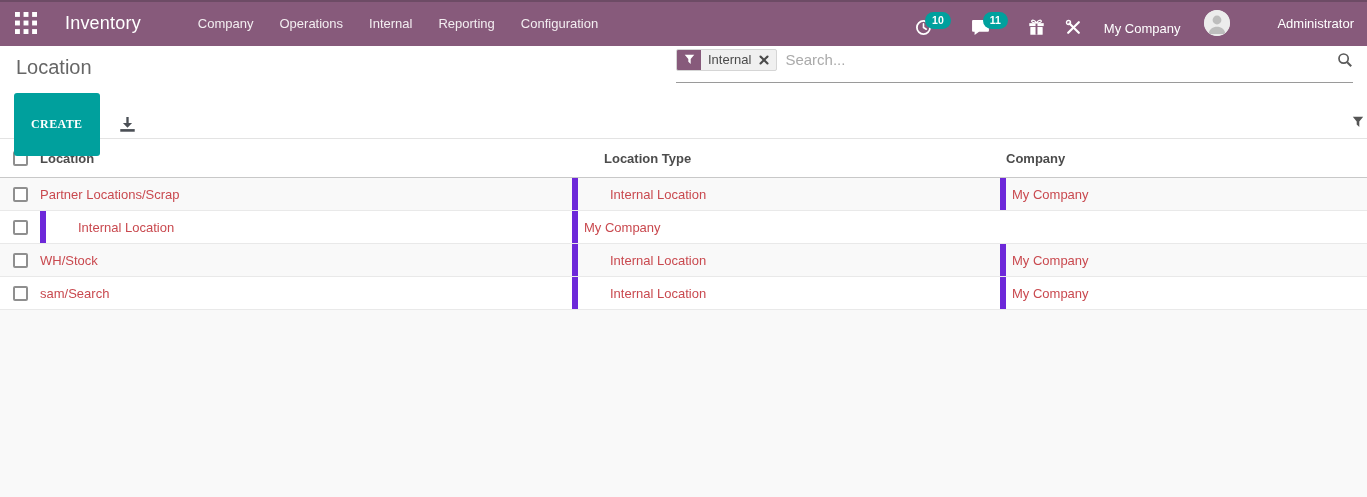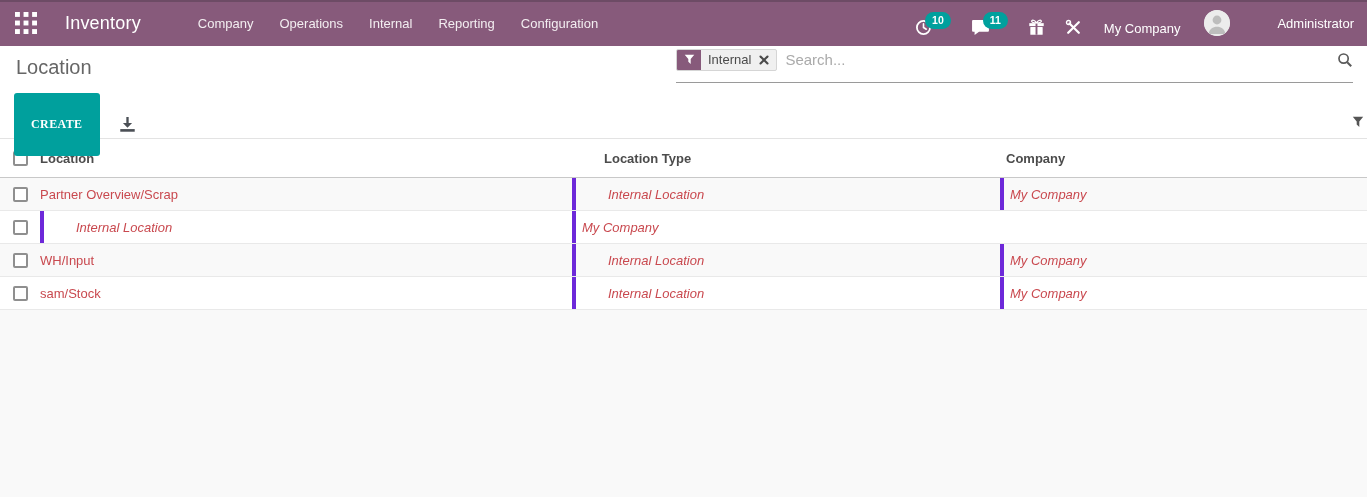--- a/index.html
+++ b/index.html
@@ -71,21 +71,21 @@
   .thead {
     height:40px; border-top:1px solid #e3e3e3; border-bottom:1px solid #c8c8c8;
     font-weight:bold; color:#4c4c4c; background:#fff;
   }
   .tbody .trow { height:33px; border-bottom:1px solid #e9e9e9; cursor:pointer; }
   .tbody .trow:nth-child(odd) { background:#f9f9f9; }
   .tbody .trow:nth-child(even) { background:#fff; }
   .cell-check { padding-left:13px; display:flex; align-items:center; }
   .cell-type { padding-left:32px; }
   .cell-company { padding-left:6px; }
-  .tbody .cell-type, .tbody .cell-company { border-left:4px solid #6d28d9; height:100%; display:flex; align-items:center;font-style:italic; }
+  .tbody .cell-type, .tbody .cell-company { border-left:6px solid #6d28d9; height:100%; display:flex; align-items:center; }
   .tbody .t-text { color:var(--danger,#c9494f); }
   .cb {
     width:15px; height:15px; border:2px solid #8f8f8f; border-radius:2px;
     background:#fff; display:inline-block; cursor:pointer;
   }
   .below { height:187px; background:#f9f9f9; }
 </style>
 </head>
 <body>
 
@@ -219,45 +219,45 @@
       </div>
     <div class="cell-loc">Location</div>
     <div class="cell-type">Location Type</div>
     <div class="cell-company">Company</div>
   </div>
   <div class="tbody">
   <div class="trow">
     <div class="cell-check">
           <span class="cb"></span>
         </div>
-    <div class="cell-loc t-text">Partner Overview/Scrap</div>
-    <div class="cell-type t-text">Internal Location</div>
-    <div class="cell-company t-text">My Company</div>
-  </div>
-
-  <div class="trow">
-    <div class="cell-check">
-          <span class="cb"></span>
-        </div>
-    <div class="cell-type t-text">Internal Location</div>
-    <div class="cell-company t-text">My Company</div>
-  </div>
-
-  <div class="trow">
-    <div class="cell-check">
-          <span class="cb"></span>
-        </div>
-    <div class="cell-loc t-text">WH/Input</div>
-    <div class="cell-type t-text">Internal Location</div>
-    <div class="cell-company t-text">My Company</div>
-  </div>
-
-  <div class="trow">
-    <div class="cell-check">
-          <span class="cb"></span>
-        </div>
-    <div class="cell-loc t-text">sam/Stock</div>
+    <div class="cell-loc t-text">Partner Locations/Scrap</div>
+    <div class="cell-type t-text">Internal Location</div>
+    <div class="cell-company t-text">My Company</div>
+  </div>
+
+  <div class="trow">
+    <div class="cell-check">
+          <span class="cb"></span>
+        </div>
+    <div class="cell-type t-text">Internal Location</div>
+    <div class="cell-company t-text">My Company</div>
+  </div>
+
+  <div class="trow">
+    <div class="cell-check">
+          <span class="cb"></span>
+        </div>
+    <div class="cell-loc t-text">WH/Stock</div>
+    <div class="cell-type t-text">Internal Location</div>
+    <div class="cell-company t-text">My Company</div>
+  </div>
+
+  <div class="trow">
+    <div class="cell-check">
+          <span class="cb"></span>
+        </div>
+    <div class="cell-loc t-text">sam/Search</div>
     <div class="cell-type t-text">Internal Location</div>
     <div class="cell-company t-text">My Company</div>
   </div>
 </div>
 </div>
 <div class="below"></div>
 
 </body></html>

